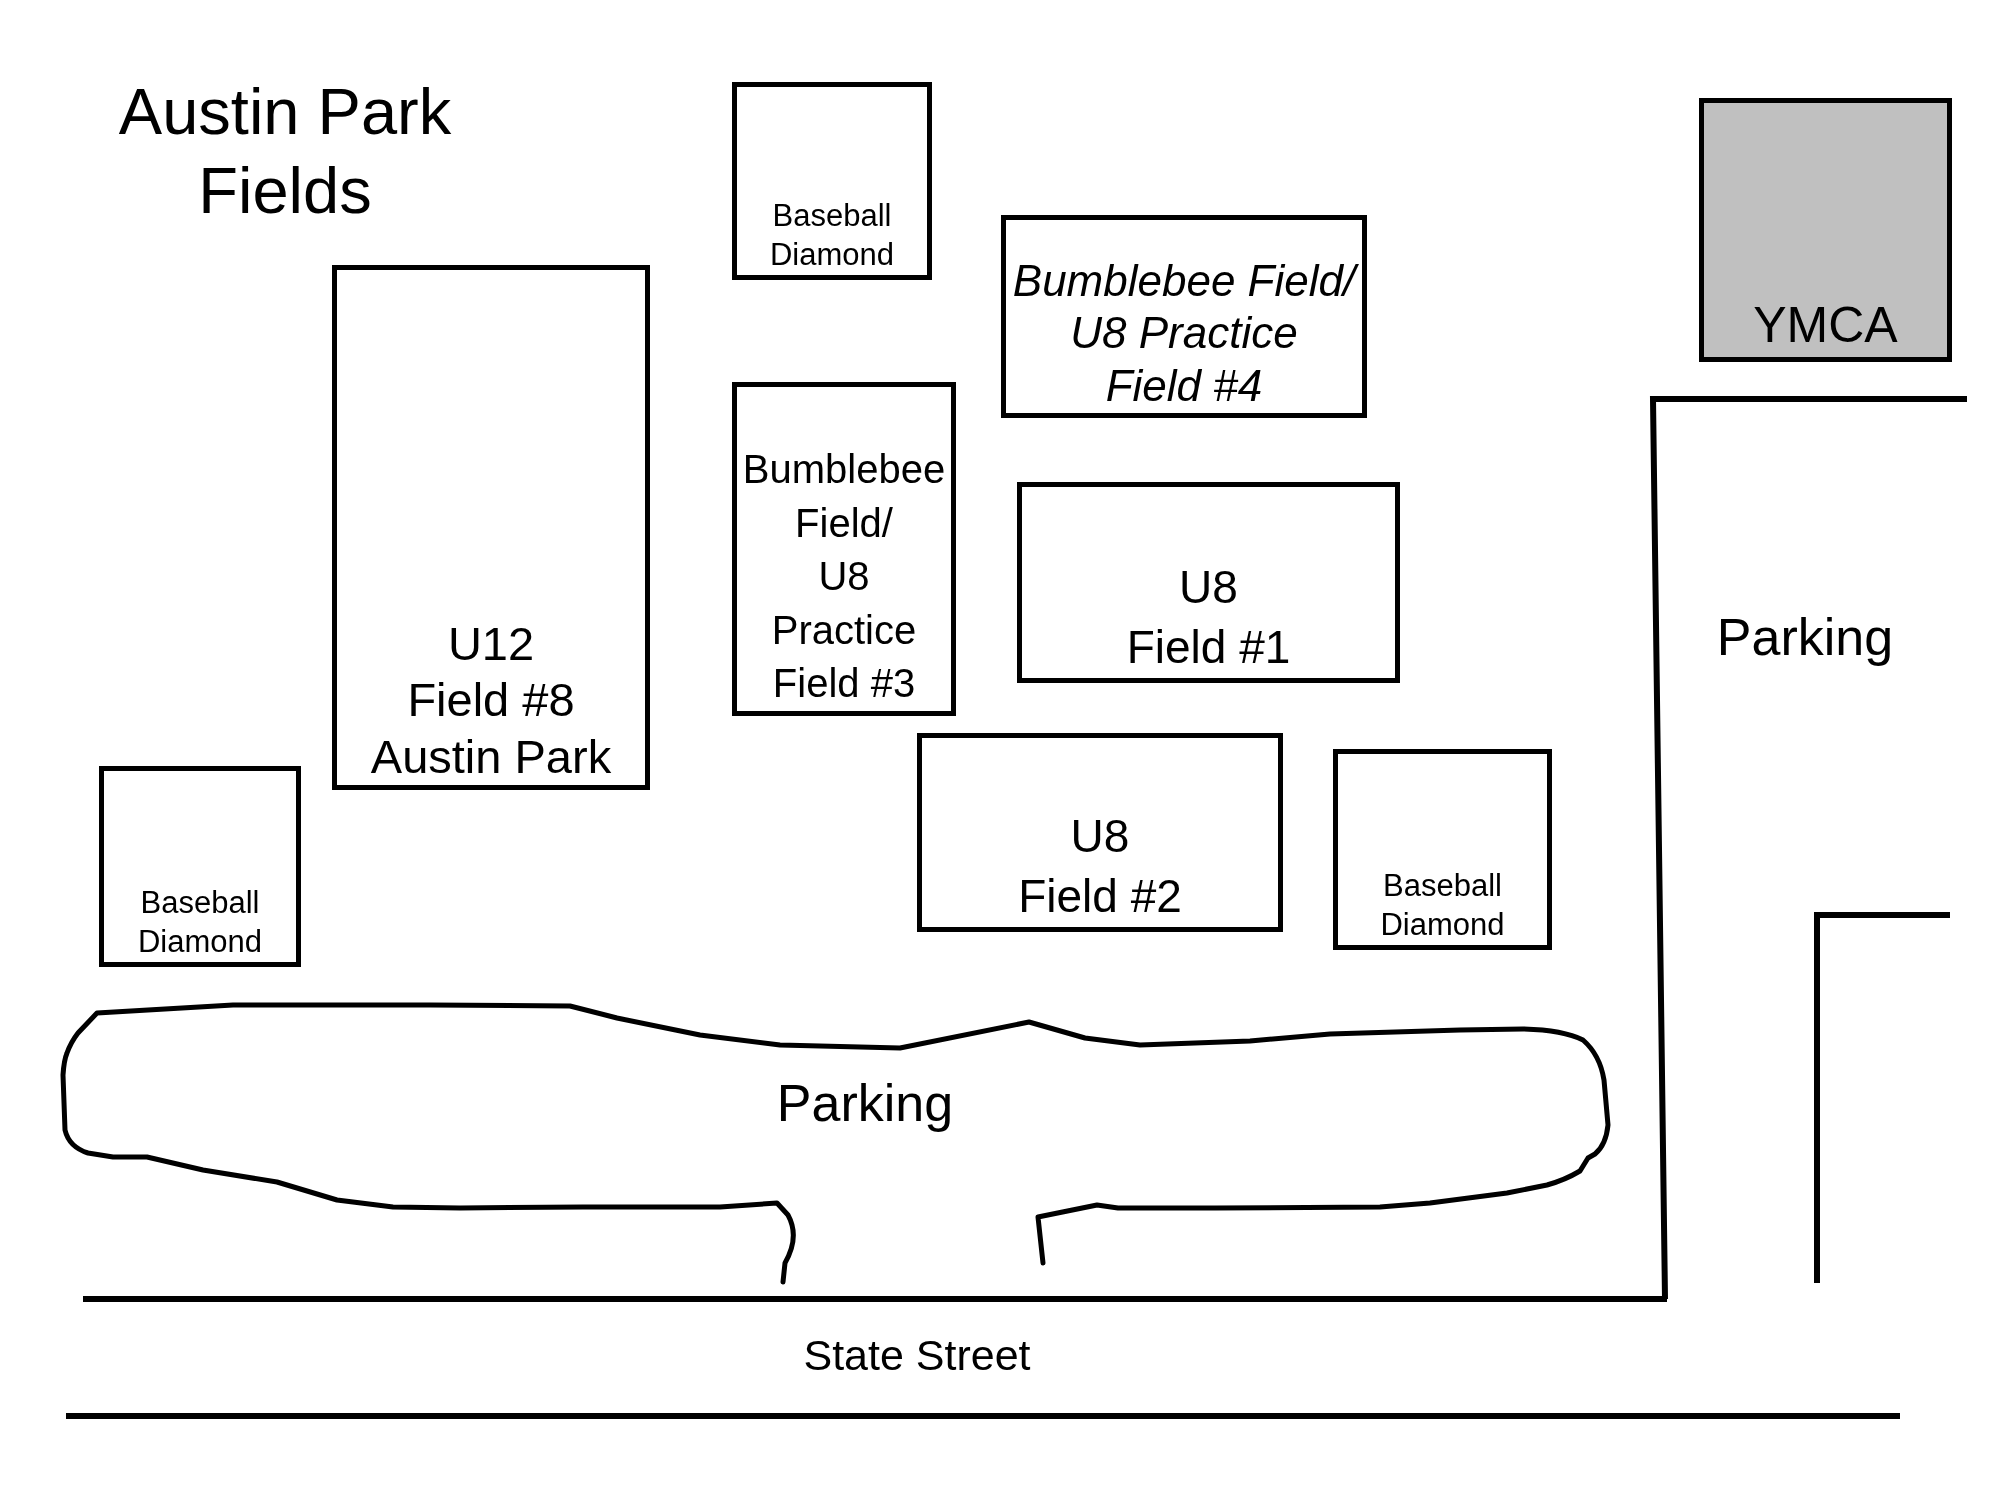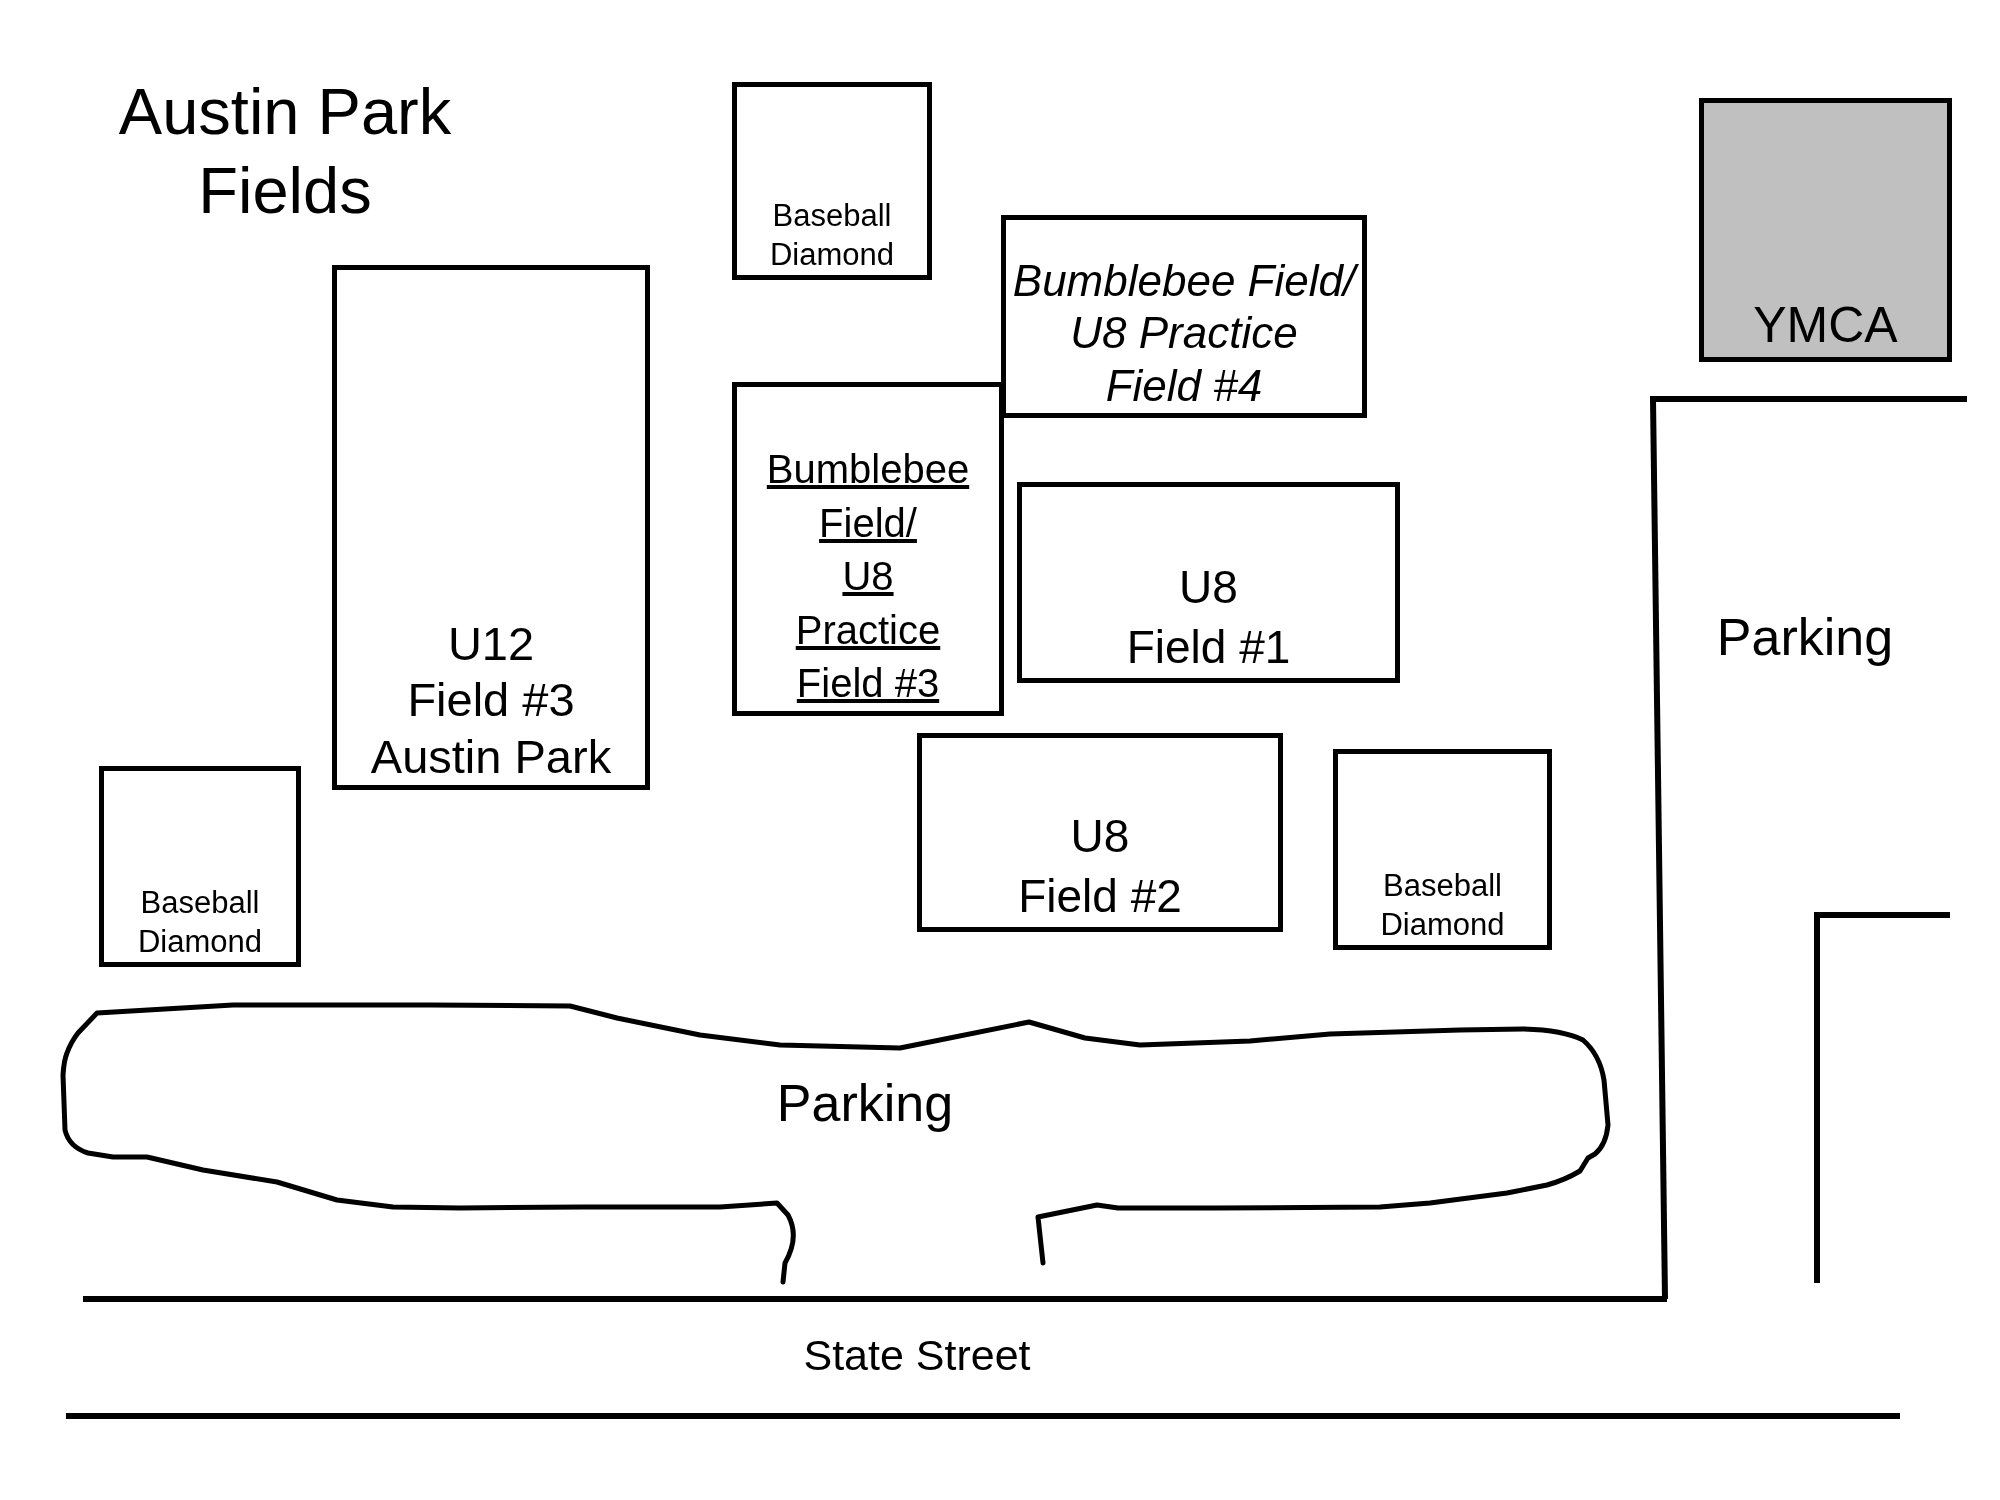--- a/index.html
+++ b/index.html
@@ -17,21 +17,21 @@
     text-align:center;white-space:pre-line;line-height:1.28;
   }
   .label{
     position:absolute;text-align:center;white-space:pre-line;
   }
   #title{left:90px;top:72px;width:390px;font-size:65px;line-height:1.22;}
   #box-baseball-top{left:732px;top:82px;width:200px;height:198px;font-size:31px;}
   #box-ymca{left:1699px;top:98px;width:253px;height:264px;background:#c0c0c0;font-size:50px;}
   #box-field4{left:1001px;top:215px;width:366px;height:203px;font-size:44px;line-height:1.2;font-style:italic;}
   #box-u12{left:332px;top:265px;width:318px;height:525px;font-size:47px;line-height:1.2;}
-  #box-field3{left:732px;top:382px;width:272px;height:334px;font-size:40px;line-height:1.34;text-decoration:underline;}
+  #box-field3{left:732px;top:382px;width:224px;height:334px;font-size:40px;line-height:1.34;}
   #box-u8f1{left:1017px;top:482px;width:383px;height:201px;font-size:46px;line-height:1.3;}
   #box-u8f2{left:917px;top:733px;width:366px;height:199px;font-size:46px;line-height:1.3;}
   #box-baseball-right{left:1333px;top:749px;width:219px;height:201px;font-size:31px;}
   #box-baseball-left{left:99px;top:766px;width:202px;height:201px;font-size:31px;}
   #label-parking-main{left:665px;top:1070px;width:400px;font-size:52px;line-height:66px;}
   #label-parking-east{left:1655px;top:604px;width:300px;font-size:52px;line-height:66px;}
   #label-street{left:717px;top:1324px;width:400px;font-size:43px;line-height:62px;}
   svg{display:block;}
 </style>
 </head>
@@ -68,21 +68,21 @@
 </div>
 
 <div id="box-field4" class="box">
   <span>Bumblebee Field/
 U8 Practice
 Field #4</span>
 </div>
 
 <div id="box-u12" class="box">
   <span>U12
-Field #3
+Field #8
 Austin Park</span>
 </div>
 
 <div id="box-field3" class="box">
   <span>Bumblebee
 Field/
 U8
 Practice
 Field #3</span>
 </div>

